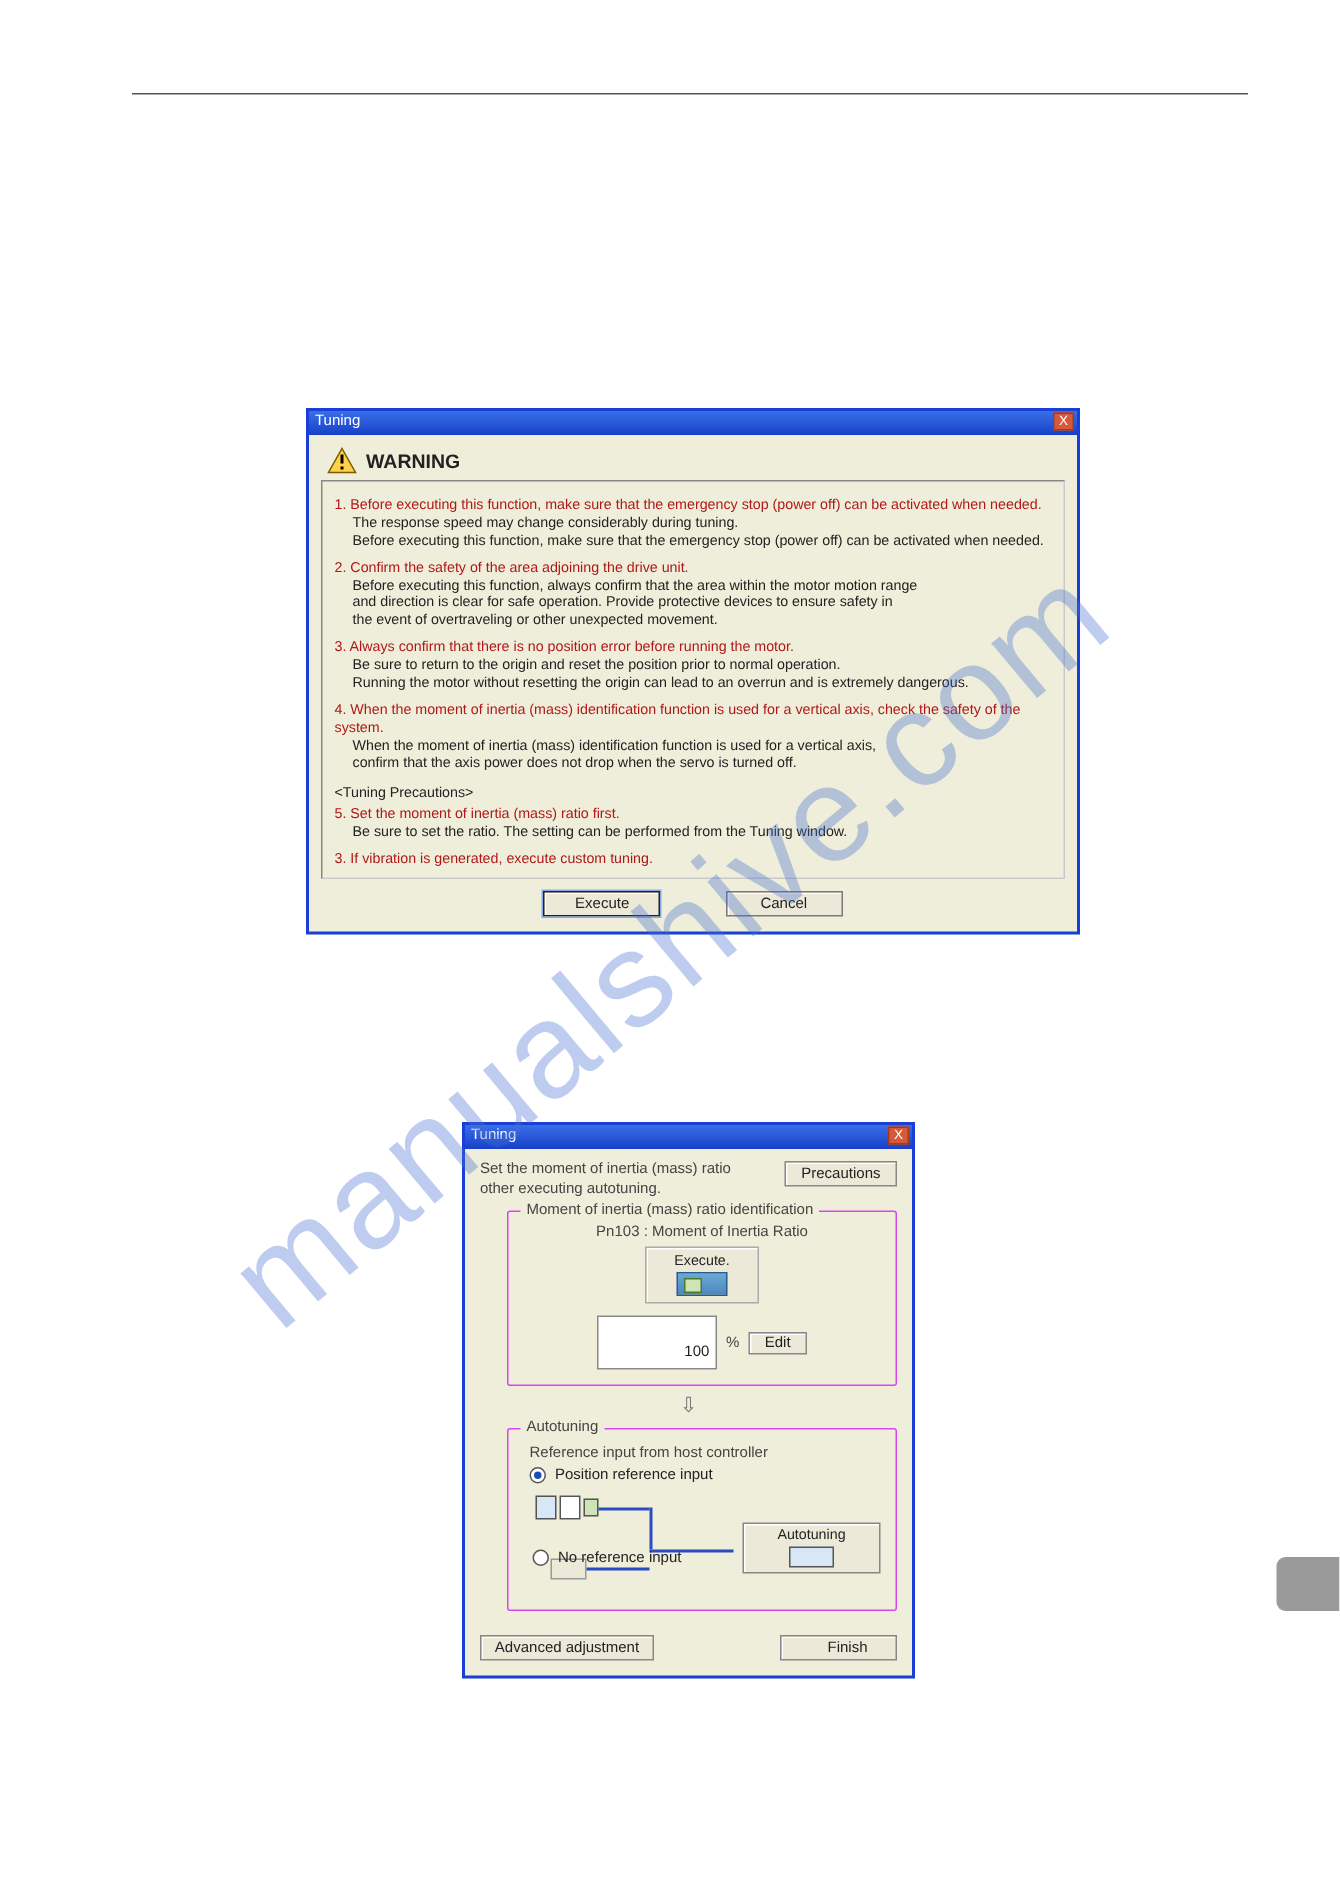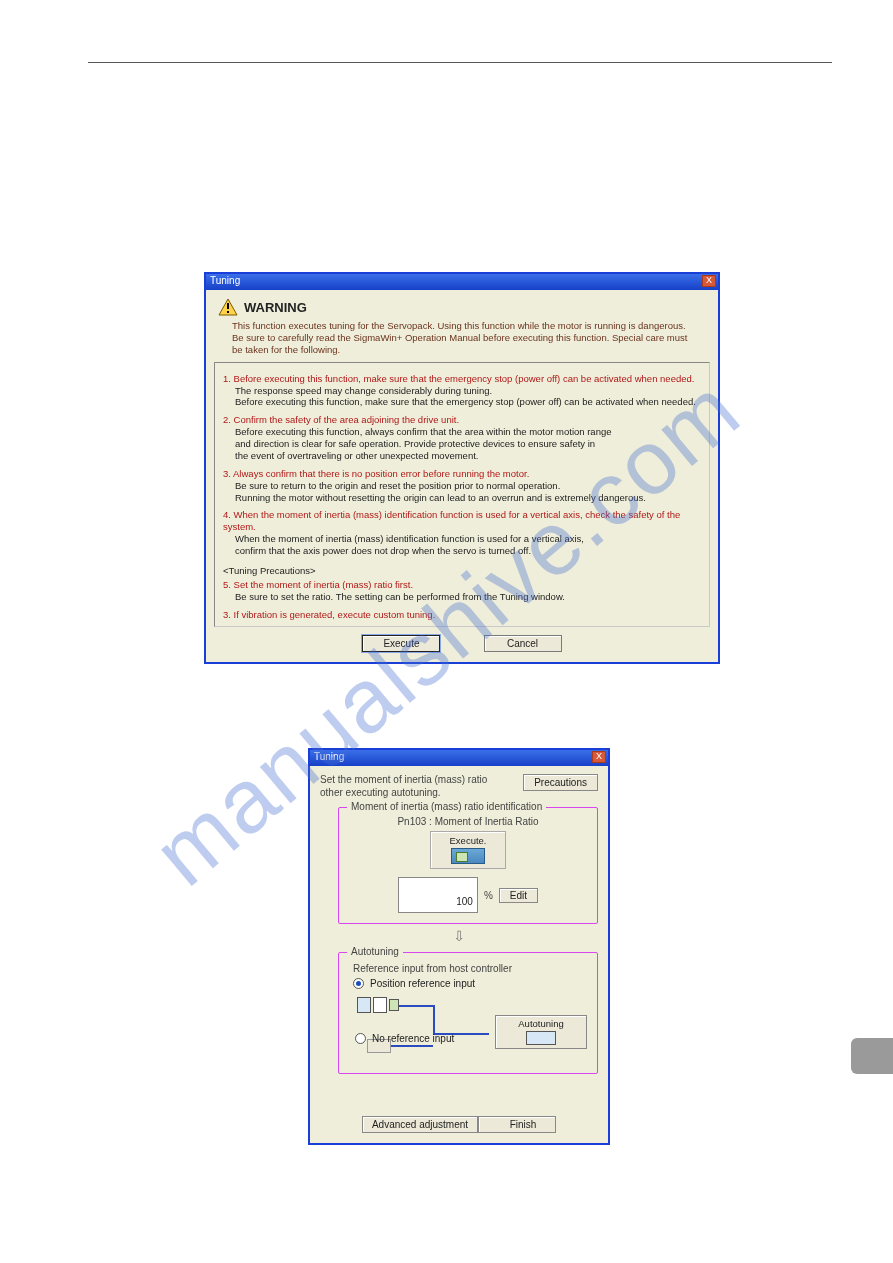--- a/index.html
+++ b/index.html
@@ -224,21 +224,21 @@
   .dlg2 .diagram .w4 { left:36px; top:52px; width:42px; }
   .dlg2 .diagram .auto-btn {
     position:absolute; left:140px; top:22px; width:92px; height:34px;
     border:1px solid #888; background:#ece9d8; box-shadow: inset 1px 1px 0 #fff;
     text-align:center; padding-top:2px;
   }
   .dlg2 .diagram .auto-btn .ab-lbl { font-size:9.5px; }
   .dlg2 .diagram .auto-btn .ab-ic {
     width:30px; height:14px; margin:2px auto 0 auto; border:1px solid #555; background:#d7e7f5; position:relative;
   }
-  .dlg2 .bottom-btns { display:flex; justify-content:center; margin-top:42px; }
+  .dlg2 .bottom-btns { display:flex; justify-content:space-between; margin-top:16px; }
   .dlg2 .btn-m {
     background:#ece9d8; border:1px solid #888; font-size:10px; padding:2px 0; width:116px; text-align:center; box-shadow: inset 1px 1px 0 #fff;
   }
   .dlg2 .btn-f { width:78px;padding-left:12px; }
 </style>
 </head>
 <body>
 
 <div class="page-rule"></div>
 <div class="side-tab"></div>
@@ -250,21 +250,20 @@
     <span class="close">X</span>
   </div>
   <div class="warn-head">
     <svg width="20" height="18">
       <polygon points="10,1 19,17 1,17" fill="#ffd24a" stroke="#7a5a00" stroke-width="1"></polygon>
       <rect x="9" y="5" width="2" height="6" fill="#000"></rect>
       <rect x="9" y="13" width="2" height="2" fill="#000"></rect>
     </svg>
     <span class="warn-title">WARNING</span>
   </div>
-  <div class="blurb">This function executes tuning for the Servopack. Using this function while the motor is running is dangerous. Be sure to carefully read the SigmaWin+ Operation Manual before executing this function. Special care must be taken for the following.</div>
 
   <div class="safety-scroll">
 
     <div class="item">
       <div class="red">1. Before executing this function, make sure that the emergency stop (power off) can be activated when needed.</div>
       <div class="indent">The response speed may change considerably during tuning.</div>
       <div class="indent">Before executing this function, make sure that the emergency stop (power off) can be activated when needed.</div>
     </div>
 
     <div class="item">

